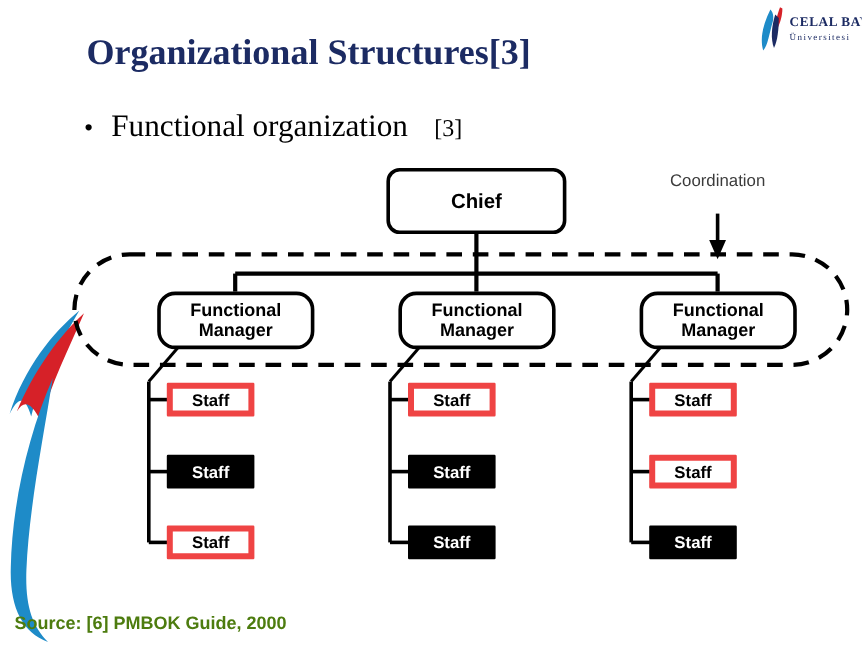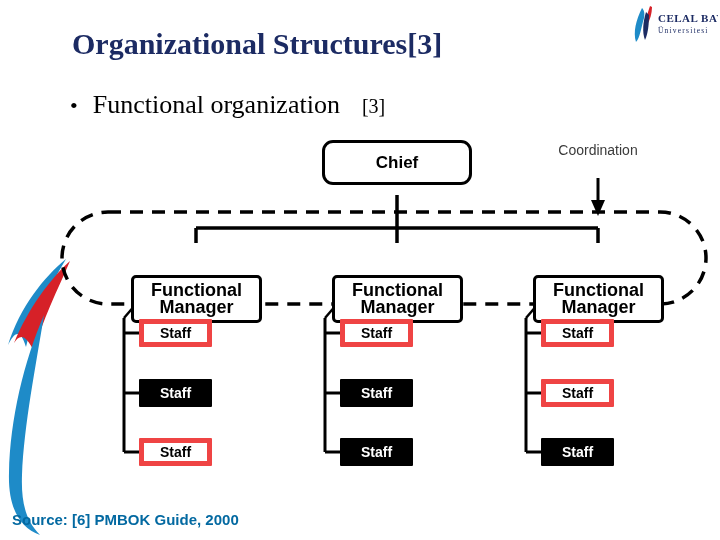--- a/index.html
+++ b/index.html
@@ -95,24 +95,23 @@
   }
 
   .node-exec {
     border: 3px solid #000000;
     border-radius: 11px;
     font-size: 17px;
     line-height: 20px;
   }
   .node-mgr {
     border: 3px solid #000000;
-    border-radius: 5px;
-    font-size: 18px;
+    border-radius: 15px;
+    font-size: 15px;
     line-height: 17px;
-    margin-top: 32px;
   }
   .node-staff {
     border: 5px solid #ef4444;
     border-radius: 1px;
     font-size: 14px;
     line-height: 16px;
   }
   .node-staff.assigned {
     background: #000000;
     color: #ffffff;
@@ -135,21 +134,21 @@
     top: 487px;
     color: #000000;
     font-family: "Liberation Serif", serif;
     font-size: 13px;
     white-space: nowrap;
   }
   #source {
     position: absolute;
     left: 12px;
     top: 511px;
-    color: #0369a1;
+    color: #4d7c0f;
     font-family: "Liberation Sans", sans-serif;
     font-weight: bold;
     font-size: 15px;
     white-space: nowrap;
   }
 </style>
 </head>
 <body>
 
 <div id="slide">
@@ -205,21 +204,21 @@
       <line x1="325" y1="203" x2="341" y2="203" stroke="#000000" stroke-width="3"></line>
       <line x1="325" y1="263" x2="341" y2="263" stroke="#000000" stroke-width="3"></line>
       <line x1="325" y1="322" x2="341" y2="322" stroke="#000000" stroke-width="3"></line>
 
       <line x1="526" y1="188" x2="526" y2="322" stroke="#000000" stroke-width="3"></line>
       <line x1="526" y1="203" x2="542" y2="203" stroke="#000000" stroke-width="3"></line>
       <line x1="526" y1="263" x2="542" y2="263" stroke="#000000" stroke-width="3"></line>
       <line x1="526" y1="322" x2="542" y2="322" stroke="#000000" stroke-width="3"></line>
     </svg>
 
-    <div class="node node-exec" style="left:322px; top:10px; width:150px; height:45px;">
+    <div class="node node-exec" style="left:322px; top:10px; width:150px; height:55px;">
       <div>
         <div>Chief</div>
       </div>
     </div>
 
     <div class="coord-label" style="left:544px; top:12px; width:108px;">
       <div>Coordination</div>
     </div>
 
     <div class="node node-mgr" style="left:131px; top:113px; width:131px; height:48px;">

